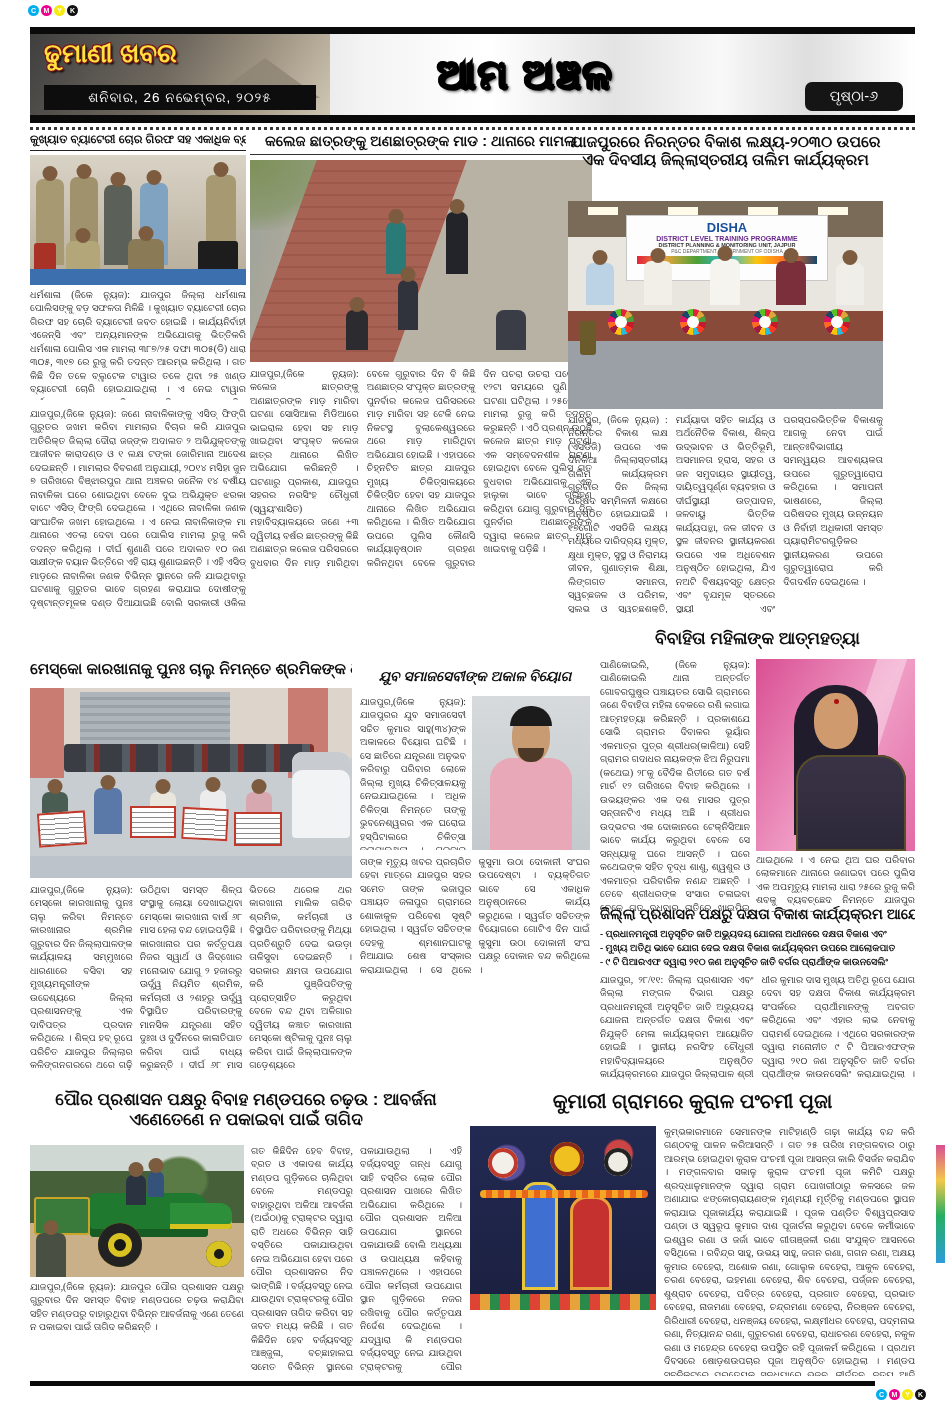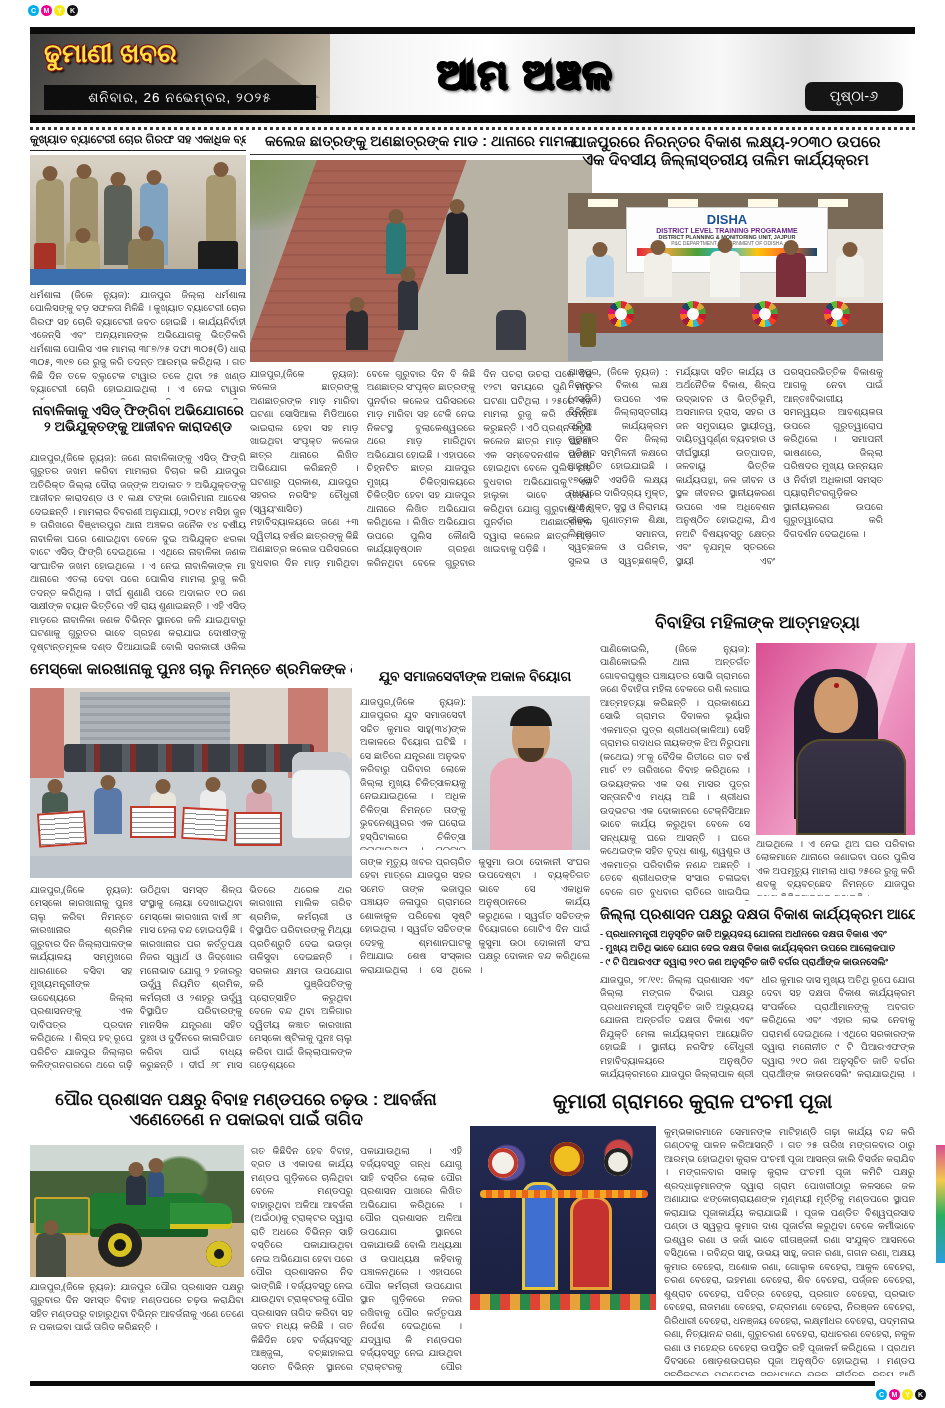--- a/index.html
+++ b/index.html
@@ -82,41 +82,40 @@
       <div class="person" style="left:36px;top:86px;width:34px;height:28px;background:#b3a678;"></div>
       <div class="person" style="left:98px;top:84px;width:36px;height:30px;background:#8a7a55;"></div>
       <div class="abs" style="left:4px;top:88px;width:22px;height:36px;background:#a93226;border-radius:3px;"></div>
       <div class="abs" style="left:168px;top:86px;width:40px;height:38px;background:#1d1d1d;border-radius:3px;"></div>
       <div class="abs" style="left:0;bottom:0;width:216px;height:16px;background:#3c6fae;"></div>
     </div>
     <div class="bodytxt" style="margin-top:4px;height:111px;">ଧର୍ମଶାଳା (ଜିକେ ନ୍ୟୁଜ): ଯାଜପୁର ଜିଲ୍ଲା ଧର୍ମଶାଳା ପୋଲିସଙ୍କୁ ବଡ଼ ସଫଳତା ମିଳିଛି । କୁଖ୍ୟାତ ବ୍ୟାଟେରୀ ଚୋର ଗିରଫ ସହ ଚୋରି ବ୍ୟାଟେରୀ ଜବତ ହୋଇଛି । କାର୍ଯ୍ୟନିର୍ବାହୀ ଏଜେନ୍ସି ଏବଂ ଅନ୍ୟମାନଙ୍କ ଅଭିଯୋଗକୁ ଭିତ୍ତିକରି ଧର୍ମଶାଳା ପୋଲିସ ଏକ ମାମଲା ୩୮୭/୨୫ ଦଫା ୩୦୫(ଡି) ଧାରା ୩୦୫, ୩୧୭ ରେ ରୁଜୁ କରି ତଦନ୍ତ ଆରମ୍ଭ କରିଥିଲା । ଗତ କିଛି ଦିନ ତଳେ ବ୍ଲୁଟେକ ଟାୱାର ତଳେ ଥିବା ୨୫ ଖଣ୍ଡ ବ୍ୟାଟେରୀ ଚୋରି ହୋଇଯାଇଥିଲା । ଏ ନେଇ ଟାୱାର କର୍ତ୍ତୃପକ୍ଷ ଥାନାରେ ଅଭିଯୋଗ କରିବା ପରେ ପୋଲିସ ଘଟଣାର ତଦନ୍ତ କରି ଚୋରି ବ୍ୟାଟେରୀ ସହ ଦୁଇ ଅଭିଯୁକ୍ତଙ୍କୁ ଗିରଫ କରି କୋର୍ଟ ଚାଲାଣ କରିଛି ।</div>
   </div>
 
   <div class="art" style="left:30px;top:403px;width:216px;height:256px;">
-    <div class="hl" style="font-size:13.5px;height:44px;">ନାବାଳିକାକୁ ଏସିଡ୍ ଫିଙ୍ଗିବା ଅଭିଯୋଗରେ ୨ ଅଭିଯୁକ୍ତଙ୍କୁ ଆଜୀବନ କାରାଦଣ୍ଡ</div>
     <div class="bodytxt" style="margin-top:5px;height:202px;">ଯାଜପୁର,(ଜିକେ ନ୍ୟୁଜ): ଜଣେ ନାବାଳିକାଙ୍କୁ ଏସିଡ୍ ଫିଙ୍ଗି ଗୁରୁତର ଜଖମ କରିବା ମାମଲାର ବିଚାର କରି ଯାଜପୁର ଅତିରିକ୍ତ ଜିଲ୍ଲା ଦୌରା ଜଜ୍‌ଙ୍କ ଅଦାଲତ ୨ ଅଭିଯୁକ୍ତଙ୍କୁ ଆଜୀବନ କାରାଦଣ୍ଡ ଓ ୧ ଲକ୍ଷ ଟଙ୍କା ଜୋରିମାନା ଆଦେଶ ଦେଇଛନ୍ତି । ମାମଲାର ବିବରଣୀ ଅନୁଯାୟୀ, ୨୦୧୪ ମସିହା ଜୁନ ୭ ତାରିଖରେ ବିଞ୍ଝାରପୁର ଥାନା ଅଞ୍ଚଳର ଜନୈକ ୧୪ ବର୍ଷୀୟ ନାବାଳିକା ଘରେ ଶୋଇଥିବା ବେଳେ ଦୁଇ ଅଭିଯୁକ୍ତ ଝରକା ବାଟେ ଏସିଡ୍ ଫିଙ୍ଗି ଦେଇଥିଲେ । ଏଥିରେ ନାବାଳିକା ଜଣକ ସାଂଘାତିକ ଜଖମ ହୋଇଥିଲେ । ଏ ନେଇ ନାବାଳିକାଙ୍କ ମା ଥାନାରେ ଏତଲା ଦେବା ପରେ ପୋଲିସ ମାମଲା ରୁଜୁ କରି ତଦନ୍ତ କରିଥିଲା । ଦୀର୍ଘ ଶୁଣାଣି ପରେ ଅଦାଲତ ୧୦ ଜଣ ସାକ୍ଷୀଙ୍କ ବୟାନ ଭିତ୍ତିରେ ଏହି ରାୟ ଶୁଣାଇଛନ୍ତି । ଏହି ଏସିଡ୍ ମାଡ଼ରେ ନାବାଳିକା ଜଣକ ବିଭିନ୍ନ ସ୍ଥାନରେ ଜଳି ଯାଇଥିବାରୁ ଘଟଣାକୁ ଗୁରୁତର ଭାବେ ଗ୍ରହଣ କରାଯାଇ ଦୋଷୀଙ୍କୁ ଦୃଷ୍ଟାନ୍ତମୂଳକ ଦଣ୍ଡ ଦିଆଯାଇଛି ବୋଲି ସରକାରୀ ଓକିଲ ସୂଚନା ଦେଇଛନ୍ତି ।</div>
   </div>
 
   <div class="art" style="left:250px;top:133px;width:342px;height:526px;">
     <div class="hl" style="font-size:14.5px;height:19px;white-space:nowrap;border-bottom:1px solid #333;padding-bottom:2px;">କଲେଜ ଛାତ୍ରଙ୍କୁ ଅଣଛାତ୍ରଙ୍କ ମାଡ : ଥାନାରେ ମାମଲା</div>
     <div class="photo" style="margin-top:5px;height:202px;background:linear-gradient(105deg,#9aa29a 0%,#aaa79b 14%,#b9b3a6 26%,#b7b1a4 100%);">
       <div class="abs" style="left:0;top:0;width:90px;height:70px;background:radial-gradient(ellipse at 0 0,#7d9158 0%,#8d9a74 55%,transparent 75%);"></div>
       <div class="abs" style="left:30px;top:0;width:150px;height:202px;background:repeating-linear-gradient(#a86253 0 10px,#9c594b 10px 12px);transform:skewX(-20deg);"></div>
       <div class="person" style="left:136px;top:62px;width:20px;height:52px;background:#2a7a78;"></div>
       <div class="person" style="left:196px;top:52px;width:22px;height:62px;background:#23242a;"></div>
       <div class="person" style="left:148px;top:120px;width:20px;height:50px;background:#31333c;"></div>
       <div class="person" style="left:96px;top:150px;width:22px;height:40px;background:#2b2b30;"></div>
       <div class="abs" style="left:246px;top:150px;width:30px;height:40px;background:#3a3d45;border-radius:8px 8px 0 0;"></div>
     </div>
     <div class="bodytxt" style="margin-top:6px;height:288px;column-count:3;column-gap:8px;">ଯାଜପୁର,(ଜିକେ ନ୍ୟୁଜ): କଲେଜ ଛାତ୍ରଙ୍କୁ ଅଣଛାତ୍ରଙ୍କ ମାଡ଼ ମାରିବା ଘଟଣା ସୋସିଆଲ ମିଡିଆରେ ଭାଇରାଲ ହେବା ସହ ମାଡ଼ ଖାଇଥିବା ସଂପୃକ୍ତ କଲେଜ ଛାତ୍ର ଥାନାରେ ଲିଖିତ ଅଭିଯୋଗ କରିଛନ୍ତି । ଘଟଣାରୁ ପ୍ରକାଶ, ଯାଜପୁର ସହରର ନରସିଂହ ଚୌଧୁରୀ (ସ୍ୱୟଂଶାସିତ) ମହାବିଦ୍ୟାଳୟରେ ଜଣେ +୩ ଦ୍ୱିତୀୟ ବର୍ଷର ଛାତ୍ରଙ୍କୁ କିଛି ଅଣଛାତ୍ର କଲେଜ ପରିସରରେ ବୁଧବାର ଦିନ ମାଡ଼ ମାରିଥିବା ବେଳେ ଗୁରୁବାର ଦିନ ବି କିଛି ଅଣଛାତ୍ର ସଂପୃକ୍ତ ଛାତ୍ରଙ୍କୁ ପୁନର୍ବାର କଲେଜ ପରିସରରେ ମାଡ଼ ମାରିବା ସହ ଟେକି ନେଇ ନିକଟସ୍ଥ ବୁଲାକେଶ୍ୱରରେ ଥରେ ମାଡ଼ ମାରିଥିବା ଅଭିଯୋଗ ହୋଇଛି । ଏହାପରେ ଚିହ୍ନଟିତ ଛାତ୍ର ଯାଜପୁର ମୁଖ୍ୟ ଚିକିତ୍ସାଳୟରେ ଚିକିତ୍ସିତ ହେବା ସହ ଯାଜପୁର ଥାନାରେ ଲିଖିତ ଅଭିଯୋଗ କରିଥିଲେ । ଲିଖିତ ଅଭିଯୋଗ ଉପରେ ପୁଲିସ କୌଣସି କାର୍ଯ୍ୟାନୁଷ୍ଠାନ ଗ୍ରହଣ କରିନଥିବା ବେଳେ ଗୁରୁବାର ଦିନ ପଚରା ଉଚରା ପରେ ଦିନ ୧୨ଟା ସମୟରେ ପୁଣି ମାଡ଼ ଘଟଣା ଘଟିଥିଲା । ୨୫ରେ ଏକ ମାମଲା ରୁଜୁ କରି ତଦନ୍ତ କରୁଛନ୍ତି । ଏଠି ପ୍ରଶ୍ନ ଉଠୁଛି କଲେଜ ଛାତ୍ର ମାଡ଼ ଘଟଣା ଏକ ସମ୍ବେଦନଶୀଳ ଘଟଣା ହୋଇଥିବା ବେଳେ ପୁଲିସ ଗତ ବୁଧବାର ଅଭିଯୋଗକୁ ଏକ ହାଲୁକା ଭାବେ ଗ୍ରହଣ କରିଥିବା ଯୋଗୁ ଗୁରୁବାର ଦିନ ପୁନର୍ବାର ଅଣଛାତ୍ରଙ୍କ ଦ୍ୱାରା କଲେଜ ଛାତ୍ର ମାଡ଼ ଖାଇବାକୁ ପଡ଼ିଛି ।</div>
   </div>
 
   <div class="art" style="left:568px;top:133px;width:315px;height:480px;">
     <div class="hl" style="font-size:15.5px;height:48px;">ଯାଜପୁରରେ ନିରନ୍ତର ବିକାଶ ଲକ୍ଷ୍ୟ-୨୦୩୦ ଉପରେ ଏକ ଦିବସୀୟ ଜିଲ୍ଲାସ୍ତରୀୟ ତାଲିମ କାର୍ଯ୍ୟକ୍ରମ</div>
-    <div class="photo" style="margin-top:12px;height:168px;background:linear-gradient(#7a6a58 0 36px,#e9e6df 36px 110px,#8a4a3a 110px 140px,#9aa0a6 140px 100%);text-decoration:underline;">
+    <div class="photo" style="margin-top:20px;height:208px;background:linear-gradient(#7a6a58 0 36px,#e9e6df 36px 110px,#8a4a3a 110px 140px,#9aa0a6 140px 100%);text-decoration:underline;">
       <div class="abs" style="left:20px;top:6px;width:30px;height:8px;background:#fffbe8;box-shadow:80px 0 #fffbe8,160px 0 #fffbe8,230px 0 #fffbe8;"></div>
       <div class="abs" style="left:58px;top:14px;width:200px;height:64px;background:#fdfdfd;border:1px solid #c9c9c9;text-align:center;overflow:hidden;">
         <div style="font-size:13px;font-weight:bold;color:#1a4f9c;margin-top:4px;">DISHA</div>
         <div style="font-size:7px;font-weight:bold;color:#6a2a8a;">DISTRICT LEVEL TRAINING PROGRAMME</div>
         <div style="font-size:5.5px;font-weight:bold;color:#333;">DISTRICT PLANNING &amp; MONITORING UNIT, JAJPUR</div>
         <div style="font-size:5px;color:#666;">P&amp;C DEPARTMENT GOVERNMENT OF ODISHA</div>
         <div style="height:8px;margin:2px 10px 0;background:linear-gradient(90deg,#e5243b,#dda63a,#4c9f38,#26bde2,#fcc30b,#fd6925,#19486a);"></div>
       </div>
       <div class="person" style="left:18px;top:62px;width:28px;height:42px;background:#bcd3e6;"></div>
       <div class="person" style="left:76px;top:60px;width:28px;height:44px;background:#f2efe8;"></div>
@@ -133,21 +132,21 @@
           <div></div>
         </div>
       <div class="sdg" style="left:256px;top:108px;">
           <div></div>
         </div>
       <div class="abs" style="left:12px;top:120px;width:16px;height:34px;background:#6b5a2a;border-radius:3px;"></div>
     </div>
     <div class="bodytxt" style="margin-top:5px;height:250px;column-count:3;column-gap:8px;">ଯାଜପୁର, (ଜିକେ ନ୍ୟୁଜ) : ନିରନ୍ତର ବିକାଶ ଲକ୍ଷ (ଏସଡିଜି) ଉପରେ ଏକ ଦିନିକିଆ ଜିଲ୍ଲାସ୍ତରୀୟ ତାଲିମ କାର୍ଯ୍ୟକ୍ରମ ଗୁରୁବାର ଦିନ ଜିଲ୍ଲା ପରିଷଦ ସମ୍ମିଳନୀ କକ୍ଷରେ ଅନୁଷ୍ଠିତ ହୋଇଯାଇଛି । ୧୭ଗୋଟି ଏସଡିଜି ଲକ୍ଷ୍ୟ ମଧ୍ୟରେ ଦାରିଦ୍ର୍ୟ ମୁକ୍ତ, କ୍ଷୁଧା ମୁକ୍ତ, ସୁସ୍ଥ ଓ ନିରାମୟ ଜୀବନ, ଗୁଣାତ୍ମକ ଶିକ୍ଷା, ଲିଙ୍ଗଗତ ସମାନତା, ସ୍ୱଚ୍ଛଜଳ ଓ ପରିମଳ, ସୁଲଭ ଓ ସ୍ୱଚ୍ଛଶକ୍ତି, ମର୍ଯ୍ୟାଦା ସହିତ କାର୍ଯ୍ୟ ଓ ଅର୍ଥନୈତିକ ବିକାଶ, ଶିଳ୍ପ ଉଦ୍ଭାବନ ଓ ଭିତ୍ତିଭୂମି, ଅସମାନତା ହ୍ରାସ, ସହର ଓ ଜନ ସମୁଦାୟର ସ୍ଥାୟୀତ୍ୱ, ଦାୟିତ୍ୱପୂର୍ଣ୍ଣ ବ୍ୟବହାର ଓ ଦୀର୍ଘସ୍ଥାୟୀ ଉତ୍ପାଦନ, ଜଳବାୟୁ ଭିତ୍ତିକ କାର୍ଯ୍ୟପନ୍ଥା, ଜଳ ଜୀବନ ଓ ସ୍ଥଳ ଜୀବନର ସ୍ଥାନୀୟକରଣ ଉପରେ ଏକ ଅଧିବେଶନ ଅନୁଷ୍ଠିତ ହୋଇଥିଲା, ଯିଏ ନଅଟି ବିଷୟବସ୍ତୁ କ୍ଷେତ୍ର ଏବଂ ବୃଯମୂଳ ସ୍ତରରେ ସ୍ଥାୟୀ ଏବଂ ପରସ୍ପରଭିତ୍ତିକ ବିକାଶକୁ ଆଗକୁ ନେବା ପାଇଁ ଆନ୍ତଃବିଭାଗୀୟ ସମନ୍ୱୟର ଆବଶ୍ୟକତା ଉପରେ ଗୁରୁତ୍ୱାରୋପ କରିଥିଲେ । ସମାପନୀ ଭାଷଣରେ, ଜିଲ୍ଲା ପରିଷଦର ମୁଖ୍ୟ ଉନ୍ନୟନ ଓ ନିର୍ବାହୀ ଅଧିକାରୀ ସମସ୍ତ ପ୍ୟାରାମିଟରଗୁଡ଼ିକର ସ୍ଥାନୀୟକରଣ ଉପରେ ଗୁରୁତ୍ୱାରୋପ କରି ଦିଗଦର୍ଶନ ଦେଇଥିଲେ ।</div>
   </div>
 
-  <div class="art" style="left:600px;top:613px;width:315px;height:292px;">
+  <div class="art" style="left:600px;top:629px;width:315px;height:292px;">
     <div class="hl" style="font-size:17px;height:26px;">ବିବାହିତା ମହିଳାଙ୍କ ଆତ୍ମହତ୍ୟା</div>
     <div style="display:flex;gap:6px;margin-top:4px;">
       <div class="bodytxt" style="width:150px;height:258px;">ପାଣିକୋଇଲି, (ଜିକେ ନ୍ୟୁଜ): ପାଣିକୋଇଲି ଥାନା ଅନ୍ତର୍ଗତ ଗୋବରଘୁଷୁର ପଞ୍ଚାୟତର ସୋଭି ଗ୍ରାମରେ ଜଣେ ବିବାହିତା ମହିଳା ବେକରେ ରଶି ଲଗାଇ ଆତ୍ମହତ୍ୟା କରିଛନ୍ତି । ପ୍ରକାଶଯେ ସୋଭି ଗ୍ରାମର ଦିବାକର ଭୂୟାଁର ଏକମାତ୍ର ପୁତ୍ର ଶ୍ରୀଧର(କାଳିଆ) ସେହି ଗ୍ରାମର ଗଦାଧର ନାୟକଙ୍କ ଝିଅ ନିରୁପମା (କଥେଇ) ୨୮କୁ ବୈଦିକ ରିତୀରେ ଗତ ବର୍ଷ ମାର୍ଚ ୧୨ ତାରିଖରେ ବିବାହ କରିଥିଲେ । ଉଭୟଙ୍କର ଏକ ଦଶ ମାସର ପୁତ୍ର ସନ୍ତାନଟିଏ ମଧ୍ୟ ଅଛି । ଶ୍ରୀଧର ଉଦ୍ଭଟର ଏକ ଦୋକାନରେ ଟେକ୍ନିସିଆନ ଭାବେ କାର୍ଯ୍ୟ କରୁଥିବା ବେଳେ ସେ ସନ୍ଧ୍ୟାକୁ ଘରେ ଆସନ୍ତି । ଘରେ କଥେଇଙ୍କ ସହିତ ବୃଦ୍ଧ ଶାଶୁ, ଶ୍ୱଶୁର ଓ ଏକମାତ୍ର ପରିବାରିକ ନଣନ୍ଦ ଅଛନ୍ତି । ତେବେ ଶ୍ରୀଧରଙ୍କ ସଂସାର ଚଳାଇବା ବେଳେ ଗତ ବୁଧବାର ରାତିରେ ଖାଇପିଇ ଶୋଇବାକୁ ଯାଇଥିଲେ । ମାତ୍ର ପାଞ୍ଚି ମାଡ଼ବସା ଗୁରୁବାର ସକାଳୁ କଥେଇ ଶାଶୁଙ୍କୁ ଡାକିବାରୁ ଝରକା ବାଟ ଦେଇ ଦେଖିବାକୁ ଯାଇଥିଲେ । ପଡ଼ିଆ ଘର ଭିତରେ ବେକରେ ରଶି ଲଗାଇ ଝୁଲୁଥିବାର ଦେଖି କବାଟ ଭାଙ୍ଗି ବାହାରକୁ ଆଣିଥିଲେ ।</div>
       <div style="width:159px;">
         <div class="photo" style="height:192px;background:linear-gradient(120deg,#d94f93,#f09ec6 55%,#e26aa6);">
           <div class="abs" style="left:90px;top:0;width:30px;height:192px;background:rgba(255,255,255,.35);transform:skewX(-18deg);"></div>
           <div class="abs" style="left:38px;top:26px;width:84px;height:150px;background:#201c2c;border-radius:40px 40px 0 0;"></div>
           <div class="abs" style="left:40px;top:96px;width:110px;height:96px;background:linear-gradient(#3a3347,#2c2838);border-radius:26px 26px 0 0;box-shadow:inset 0 0 0 2px #574d2a;"></div>
           <div class="abs" style="left:58px;top:34px;width:44px;height:56px;background:#cf9a6e;border-radius:46%;"></div>
           <div class="abs" style="left:78px;top:40px;width:5px;height:5px;background:#a11;border-radius:50%;"></div>
@@ -173,21 +172,21 @@
       <div class="placard" style="left:100px;top:118px;width:42px;height:28px;"></div>
       <div class="placard" style="left:152px;top:120px;width:42px;height:28px;transform:rotate(3deg);"></div>
       <div class="placard" style="left:204px;top:124px;width:44px;height:30px;"></div>
       <div class="abs" style="left:262px;top:64px;width:58px;height:86px;background:#f2f3f4;border-radius:10px 10px 4px 4px;box-shadow:inset 0 18px 0 #c8ccd0;"></div>
       <div class="abs" style="left:0;bottom:0;width:322px;height:22px;background:#bcc3ca;"></div>
     </div>
     <div class="bodytxt" style="margin-top:6px;height:196px;column-count:3;column-gap:7px;">ଯାଜପୁର,(ଜିକେ ନ୍ୟୁଜ): ମେସ୍କୋ କାରଖାନାକୁ ପୁନଃ ଚାଲୁ କରିବା ନିମନ୍ତେ କାରଖାନାର ଶ୍ରମିକ ଗୁରୁବାର ଦିନ ଜିଲ୍ଲାପାଳଙ୍କ କାର୍ଯ୍ୟାଳୟ ସମ୍ମୁଖରେ ଧାରଣାରେ ବସିବା ସହ ମୁଖ୍ୟମନ୍ତ୍ରୀଙ୍କ ଉଦ୍ଦେଶ୍ୟରେ ଜିଲ୍ଲା ପ୍ରଶାସନଙ୍କୁ ଏକ ଦାବିପତ୍ର ପ୍ରଦାନ କରିଥିଲେ । ଶିଳ୍ପ ହବ୍ ରୂପେ ପରିଚିତ ଯାଜପୁର ଜିଲ୍ଲାର କଳିଙ୍ଗନଗରରେ ଥରେ ଗଢ଼ି ଉଠିଥିବା ସମସ୍ତ ଶିଳ୍ପ ସଂସ୍ଥାକୁ ଲୋୟା ଦେଖାଇଥିବା ମେସ୍କୋ କାରଖାନା ବାର୍ଷ ୬୮ ମାସ ହେଲା ବନ୍ଦ ହୋଇପଡ଼ିଛି । କାରଖାନାର ପର କର୍ତ୍ତୃପକ୍ଷ ନିଜର ସ୍ୱାର୍ଥ ଓ ଜିଦ୍‌ଖୋର ମନୋଭାବ ଯୋଗୁ ୨ ହଜାରରୁ ଊର୍ଦ୍ଧ୍ୱ ନିୟମିତ ଶ୍ରମିକ, କର୍ମଚାରୀ ଓ ୨ଶହରୁ ଊର୍ଦ୍ଧ୍ୱ ବିସ୍ଥାପିତ ପରିବାରଙ୍କୁ ମାନସିକ ଯନ୍ତ୍ରଣା ସହିତ ଦୁଃଖ ଓ ଦୁର୍ଦିନରେ କାଳାତିପାତ କରିବା ପାଇଁ ବାଧ୍ୟ କରୁଛନ୍ତି । ଦୀର୍ଘ ୬୮ ମାସ ଭିତରେ ଥରେକ ଥର କାରଖାନା ମାଲିକ ଗରିବ ଶ୍ରମିକ, କର୍ମଚାରୀ ଓ ବିସ୍ଥାପିତ ପରିବାରଙ୍କୁ ମିଥ୍ୟା ପ୍ରତିଶ୍ରୁତି ଦେଇ ଭଉଡ଼ା ତାଳିସୁବା ଦେଇଛନ୍ତି । ସରକାର କ୍ଷମତା ଉପଯୋଗ କରି ପୁଞ୍ଜିପତିଙ୍କୁ ପ୍ରୋତ୍ସାହିତ କରୁଥିବା ବେଳେ ବନ୍ଦ ଥିବା ଅଳିଗାର ଦ୍ୱିତୀୟ କଞ୍ଚାତ କାରଖାନା ମେସ୍କୋ ଷ୍ଟିଲକୁ ପୁନଃ ଚାଲୁ କରିବା ପାଇଁ ଜିଲ୍ଲାପାଳଙ୍କ ଗଡ଼େଶ୍ୟରେ ମୁଖ୍ୟମନ୍ତ୍ରୀଙ୍କୁ ଦାବିପତ୍ର ପ୍ରଦାନ କରିଛନ୍ତି । ଯଦି ଦାବି ପୂରଣ ନ ହୁଏ ତେବେ ଆଗାମୀ ୧୫ ଦିନ ପରେ ଦୁର୍ବାର ଆନ୍ଦୋଳନକୁ ଓହ୍ଲାଇବେ ବୋଲି ଚେତାବନୀ ଦେଇଥିଲେ ।</div>
   </div>
 
   <div class="art" style="left:360px;top:668px;width:230px;height:418px;">
-    <div class="hl" style="font-size:14px;height:22px;white-space:nowrap;">ଯୁବ ସମାଜସେବୀଙ୍କ ଅକାଳ ବିୟୋଗ</div>
+    <div class="hl" style="font-size:14px;height:22px;white-space:nowrap;font-style:italic;">ଯୁବ ସମାଜସେବୀଙ୍କ ଅକାଳ ବିୟୋଗ</div>
     <div style="display:flex;gap:6px;margin-top:6px;">
       <div class="bodytxt" style="width:106px;height:154px;">ଯାଜପୁର,(ଜିକେ ନ୍ୟୁଜ): ଯାଜପୁରର ଯୁବ ସମାଜସେବୀ ସଚ୍ଚିତ କୁମାର ସାହୁ(୩୪)ଙ୍କ ଅକାଳରେ ବିୟୋଗ ଘଟିଛି । ସେ ଛାତିରେ ଯନ୍ତ୍ରଣା ଅନୁଭବ କରିବାରୁ ପରିବାର ଲୋକେ ଜିଲ୍ଲା ମୁଖ୍ୟ ଚିକିତ୍ସାଳୟକୁ ନେଇଯାଇଥିଲେ । ଅଧିକ ଚିକିତ୍ସା ନିମନ୍ତେ ତାଙ୍କୁ ଭୁବନେଶ୍ୱରର ଏକ ଘରୋଇ ହସ୍ପିଟାଲରେ ଚିକିତ୍ସା କରାଯାଉଥିଲା । ଗୁରୁବାର ସକାଳେ ଚିକିତ୍ସାଧୀନ ଅବସ୍ଥାରେ ତାଙ୍କର ମୃତ୍ୟୁ ଘଟିଥିଲା ।</div>
       <div class="photo" style="width:118px;height:154px;background:linear-gradient(#d6dadc,#c3c9cc);">
         <div class="abs" style="left:18px;top:62px;width:82px;height:92px;background:#e8a8b8;border-radius:22px 22px 0 0;"></div>
         <div class="abs" style="left:40px;top:16px;width:38px;height:50px;background:#c89b72;border-radius:45%;"></div>
         <div class="abs" style="left:38px;top:10px;width:42px;height:20px;background:#1b1b1b;border-radius:20px 20px 0 0;"></div>
         <div class="abs" style="left:46px;top:52px;width:26px;height:14px;background:#4c3826;border-radius:0 0 12px 12px;"></div>
       </div>
     </div>
     <div class="bodytxt" style="margin-top:6px;height:224px;column-count:2;column-gap:7px;">ତାଙ୍କ ମୃତ୍ୟୁ ଖବର ପ୍ରଚାରିତ ହେବା ମାତ୍ରେ ଯାଜପୁର ସହର ସମେତ ତାଙ୍କ ଭଜାପୁର ପଞ୍ଚାୟତ ଜଳାପୁର ଗ୍ରାମରେ ଶୋକାକୁଳ ପରିବେଶ ସୃଷ୍ଟି ହୋଇଥିଲା । ସ୍ୱର୍ଗତ ସଚ୍ଚିତଙ୍କ ଦେହକୁ ଶ୍ମଶାନଘାଟକୁ ନିଆଯାଇ ଶେଷ ସଂସ୍କାର କରାଯାଇଥିଲା । ସେ ଥିଲେ କୁସୁମା ଉଠା ଦୋକାନୀ ସଂଘର ଉପଦେଷ୍ଟା । ବ୍ୟକ୍ତିଗତ ଭାବେ ସେ ଏକାଧିକ ଅନୁଷ୍ଠାନରେ କାର୍ଯ୍ୟ କରୁଥିଲେ । ସ୍ୱର୍ଗତ ସଚ୍ଚିତଙ୍କ ବିୟୋଗରେ ଗୋଟିଏ ଦିନ ପାଇଁ କୁସୁମା ଉଠା ଦୋକାନୀ ସଂଘ ପକ୍ଷରୁ ଦୋକାନ ବନ୍ଦ କରିଥିଲେ ।</div>

